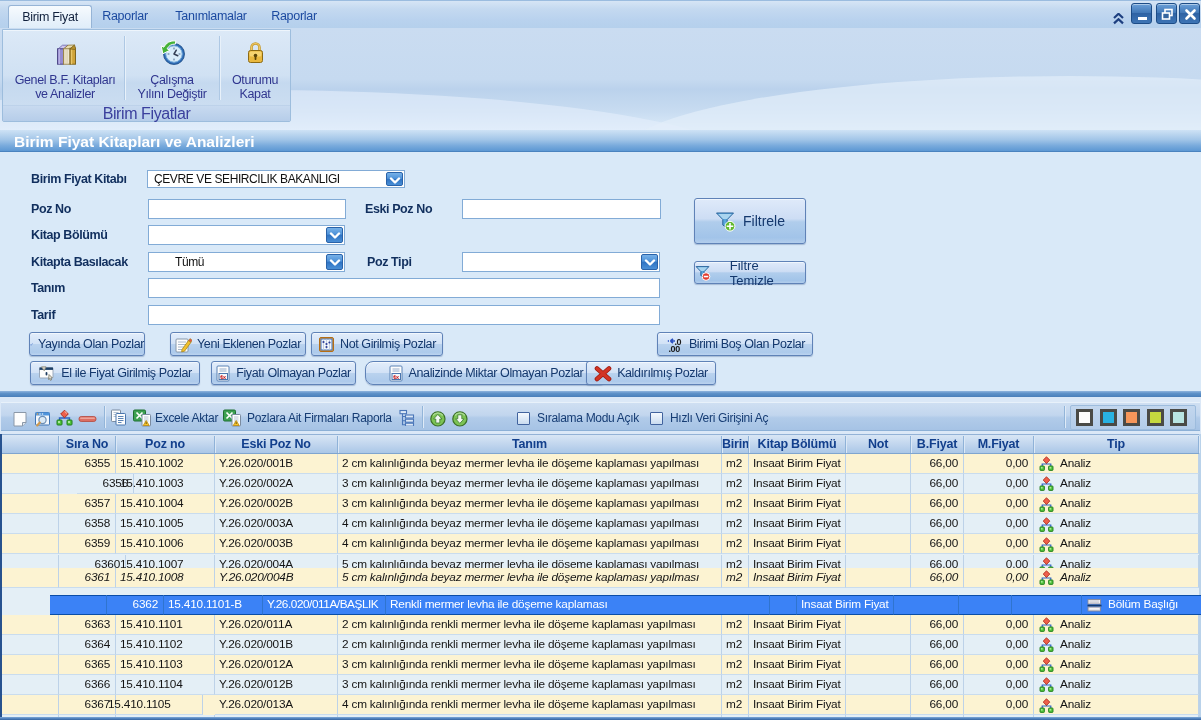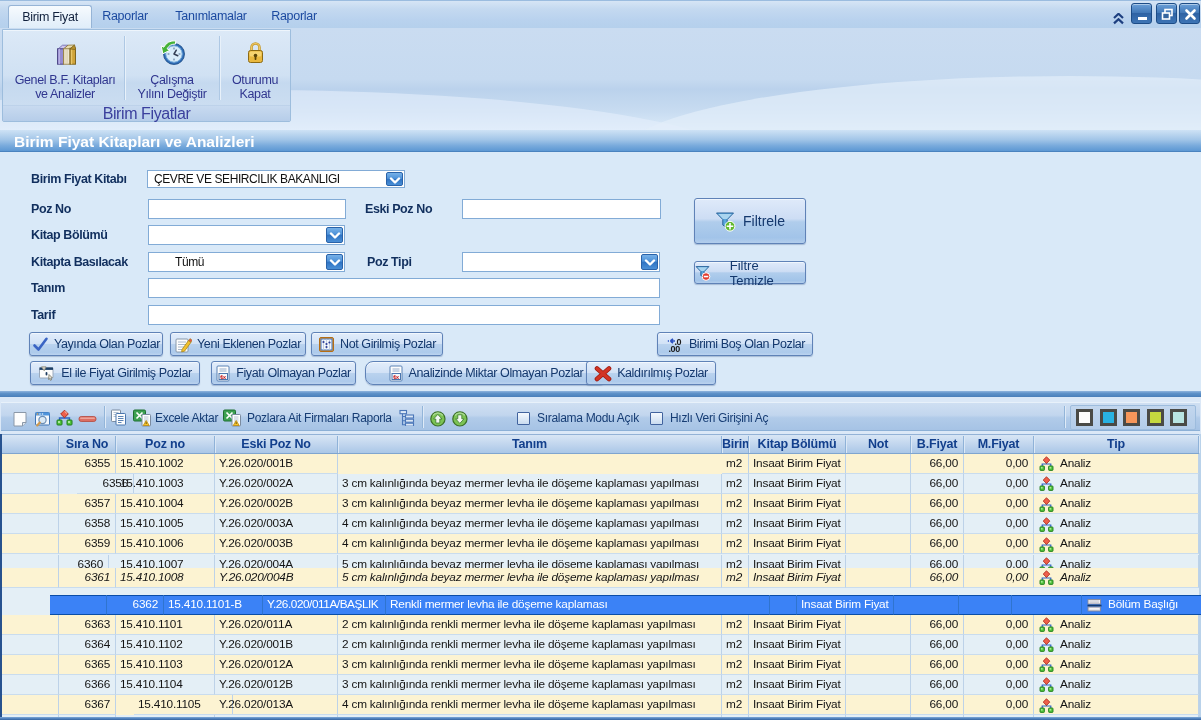--- a/index.html
+++ b/index.html
@@ -198,21 +198,21 @@
 <div class="abs bigbtn" style="left:694px;top:250px;width:112px;height:23px;font-size:13px;gap:19px;margin-top:11px;">
     <svg class="ic" width="16" height="16" viewBox="0 0 16 16">
       <path d="M1.1428571428571428 1.5238095238095237 h12.952380952380953 l-4.8 4.9523809523809526 v6.476190476190476 l-3.3523809523809525 -2.2857142857142856 v-4.19047619047619 z" fill="#5aa7dd" stroke="#2a6399" stroke-width="1"></path>
       <path d="M2.4380952380952383 2.2857142857142856 h10.36190476190476 l-3.6571428571428566 3.8095238095238093 h-3.0476190476190474 z" fill="#a9d4ef"></path>
       <circle cx="11.2" cy="11.6" r="3.9" fill="#e23b2e" stroke="#ffffff" stroke-width="1"></circle>
       <path d="M8.899999999999999 11.6 h4.6" stroke="#ffffff" stroke-width="1.6"></path>
     </svg>
     <span>Filtre Temizle</span>
   </div>
 <div class="abs" style="left:0;top:332px;width:1201px;height:24px;">
-<div class="abs fbtn" style="left:29px;width:134px;letter-spacing:-0.4px;">
+<div class="abs fbtn" style="left:29px;width:116px;letter-spacing:-0.4px;">
       <svg class="ic" width="17" height="17" viewBox="0 0 17 17">
         <path d="M2.5 9.5 L6.5 13.5 L14.5 2.8" fill="none" stroke="#3a64c4" stroke-width="2.6" stroke-linecap="round" stroke-linejoin="round"></path>
       </svg>
       <span>Yayında Olan Pozlar</span>
     </div>
 <div class="abs fbtn" style="left:170px;width:136px;letter-spacing:-0.4px;">
       <svg class="ic" width="17" height="17" viewBox="0 0 17 17">
         <rect x="1" y="3" width="12" height="13" rx="1" fill="#fdfdfd" stroke="#8899aa" stroke-width="1"></rect>
         <path d="M3 6 h8 M3 8.5 h8 M3 11 h8 M3 13.5 h5" stroke="#9fb0c4" stroke-width="0.9"></path>
         <path d="M7 13.5 L13.5 4.5 L16 6.3 L9.5 15.2 L6.6 15.8 z" fill="#f2c12e" stroke="#a8861a" stroke-width="0.8"></path>
@@ -377,20 +377,21 @@
 <div class="hc" style="left:844px;width:65px;">Not</div>
 <div class="hc" style="left:909px;width:53px;">B.Fiyat</div>
 <div class="hc" style="left:962px;width:70px;">M.Fiyat</div>
 <div class="hc" style="left:1032px;width:165px;">Tip</div>
 </div>
 <div class="row y" style="top:20.0px;">
 <div class="rc " style="left:0px;width:57px;"></div>
 <div class="rc num" style="left:57px;width:57px;">6355</div>
 <div class="rc txt" style="left:114px;width:99px;">15.410.1002</div>
 <div class="rc txt" style="left:213px;width:123px;">Y.26.020/001B</div>
+<div class="rc txt" style="left:336px;width:384px;">2 cm kalınlığında beyaz mermer levha ile döşeme kaplaması yapılması</div>
 <div class="rc txt" style="left:720px;width:27px;">m2</div>
 <div class="rc txt" style="left:747px;width:97px;">Insaat Birim Fiyat</div>
 <div class="rc " style="left:844px;width:65px;"></div>
 <div class="rc num" style="left:909px;width:53px;">66,00</div>
 <div class="rc num" style="left:962px;width:70px;">0,00</div>
 <div class="rc " style="left:1032px;width:165px;"><span style="margin-left:5px;"><svg class="ic" width="15" height="15" viewBox="0 0 15 15">
             <path d="M7.5 5.8 v2.2 M3.2 10.5 v-2.5 h8.6 v2.5" stroke="#2e63c4" stroke-width="1.2" fill="none"></path>
             <path d="M7.5 0.8 L10.8 4.1 L7.5 7.4 L4.2 4.1 z" fill="#ee5f4a" stroke="#b03020" stroke-width="0.9"></path>
             <rect x="1" y="10" width="4.4" height="4.4" rx="0.7" fill="#52c43a" stroke="#1f7a1c" stroke-width="0.9"></rect>
             <rect x="1.9" y="10.9" width="1.7" height="1.7" fill="#a8e898"></rect>
@@ -473,21 +474,21 @@
             <path d="M7.5 5.8 v2.2 M3.2 10.5 v-2.5 h8.6 v2.5" stroke="#2e63c4" stroke-width="1.2" fill="none"></path>
             <path d="M7.5 0.8 L10.8 4.1 L7.5 7.4 L4.2 4.1 z" fill="#ee5f4a" stroke="#b03020" stroke-width="0.9"></path>
             <rect x="1" y="10" width="4.4" height="4.4" rx="0.7" fill="#52c43a" stroke="#1f7a1c" stroke-width="0.9"></rect>
             <rect x="1.9" y="10.9" width="1.7" height="1.7" fill="#a8e898"></rect>
             <rect x="9.6" y="10" width="4.4" height="4.4" rx="0.7" fill="#52c43a" stroke="#1f7a1c" stroke-width="0.9"></rect>
             <rect x="10.5" y="10.9" width="1.7" height="1.7" fill="#a8e898"></rect>
           </svg></span><span style="margin-left:6px;">Analiz</span></div>
 </div>
 <div class="row b" style="top:120.5px;">
 <div class="rc " style="left:0px;width:57px;"></div>
-<div class="rc num" style="left:50px;width:57px;">6360</div>
+<div class="rc num" style="left:67px;width:57px;">6360</div>
 <div class="rc txt" style="left:114px;width:99px;">15.410.1007</div>
 <div class="rc txt" style="left:213px;width:123px;">Y.26.020/004A</div>
 <div class="rc txt" style="left:336px;width:384px;">5 cm kalınlığında beyaz mermer levha ile döşeme kaplaması yapılması</div>
 <div class="rc txt" style="left:720px;width:27px;">m2</div>
 <div class="rc txt" style="left:747px;width:97px;">Insaat Birim Fiyat</div>
 <div class="rc " style="left:844px;width:65px;"></div>
 <div class="rc num" style="left:909px;width:53px;">66,00</div>
 <div class="rc num" style="left:962px;width:70px;">0,00</div>
 <div class="rc " style="left:1032px;width:165px;"><span style="margin-left:5px;"><svg class="ic" width="15" height="15" viewBox="0 0 15 15">
             <path d="M7.5 5.8 v2.2 M3.2 10.5 v-2.5 h8.6 v2.5" stroke="#2e63c4" stroke-width="1.2" fill="none"></path>
@@ -613,21 +614,21 @@
             <path d="M7.5 0.8 L10.8 4.1 L7.5 7.4 L4.2 4.1 z" fill="#ee5f4a" stroke="#b03020" stroke-width="0.9"></path>
             <rect x="1" y="10" width="4.4" height="4.4" rx="0.7" fill="#52c43a" stroke="#1f7a1c" stroke-width="0.9"></rect>
             <rect x="1.9" y="10.9" width="1.7" height="1.7" fill="#a8e898"></rect>
             <rect x="9.6" y="10" width="4.4" height="4.4" rx="0.7" fill="#52c43a" stroke="#1f7a1c" stroke-width="0.9"></rect>
             <rect x="10.5" y="10.9" width="1.7" height="1.7" fill="#a8e898"></rect>
           </svg></span><span style="margin-left:6px;">Analiz</span></div>
 </div>
 <div class="row y" style="top:261.2px;">
 <div class="rc " style="left:0px;width:57px;"></div>
 <div class="rc num" style="left:57px;width:57px;">6367</div>
-<div class="rc txt" style="left:132px;width:99px;">15.410.1105</div>
+<div class="rc txt" style="left:102px;width:99px;">15.410.1105</div>
 <div class="rc txt" style="left:213px;width:123px;">Y.26.020/013A</div>
 <div class="rc txt" style="left:336px;width:384px;">4 cm kalınlığında renkli mermer levha ile döşeme kaplaması yapılması</div>
 <div class="rc txt" style="left:720px;width:27px;">m2</div>
 <div class="rc txt" style="left:747px;width:97px;">Insaat Birim Fiyat</div>
 <div class="rc " style="left:844px;width:65px;"></div>
 <div class="rc num" style="left:909px;width:53px;">66,00</div>
 <div class="rc num" style="left:962px;width:70px;">0,00</div>
 <div class="rc " style="left:1032px;width:165px;"><span style="margin-left:5px;"><svg class="ic" width="15" height="15" viewBox="0 0 15 15">
             <path d="M7.5 5.8 v2.2 M3.2 10.5 v-2.5 h8.6 v2.5" stroke="#2e63c4" stroke-width="1.2" fill="none"></path>
             <path d="M7.5 0.8 L10.8 4.1 L7.5 7.4 L4.2 4.1 z" fill="#ee5f4a" stroke="#b03020" stroke-width="0.9"></path>

